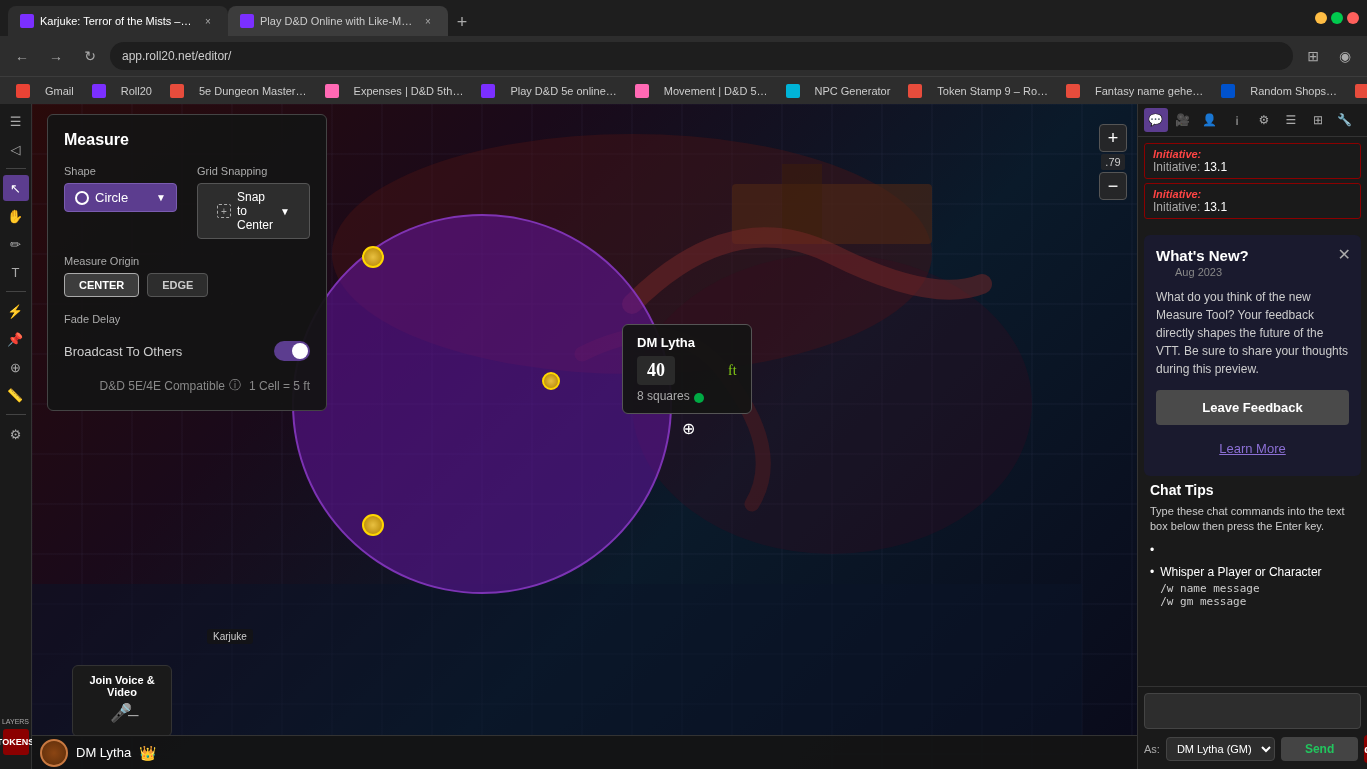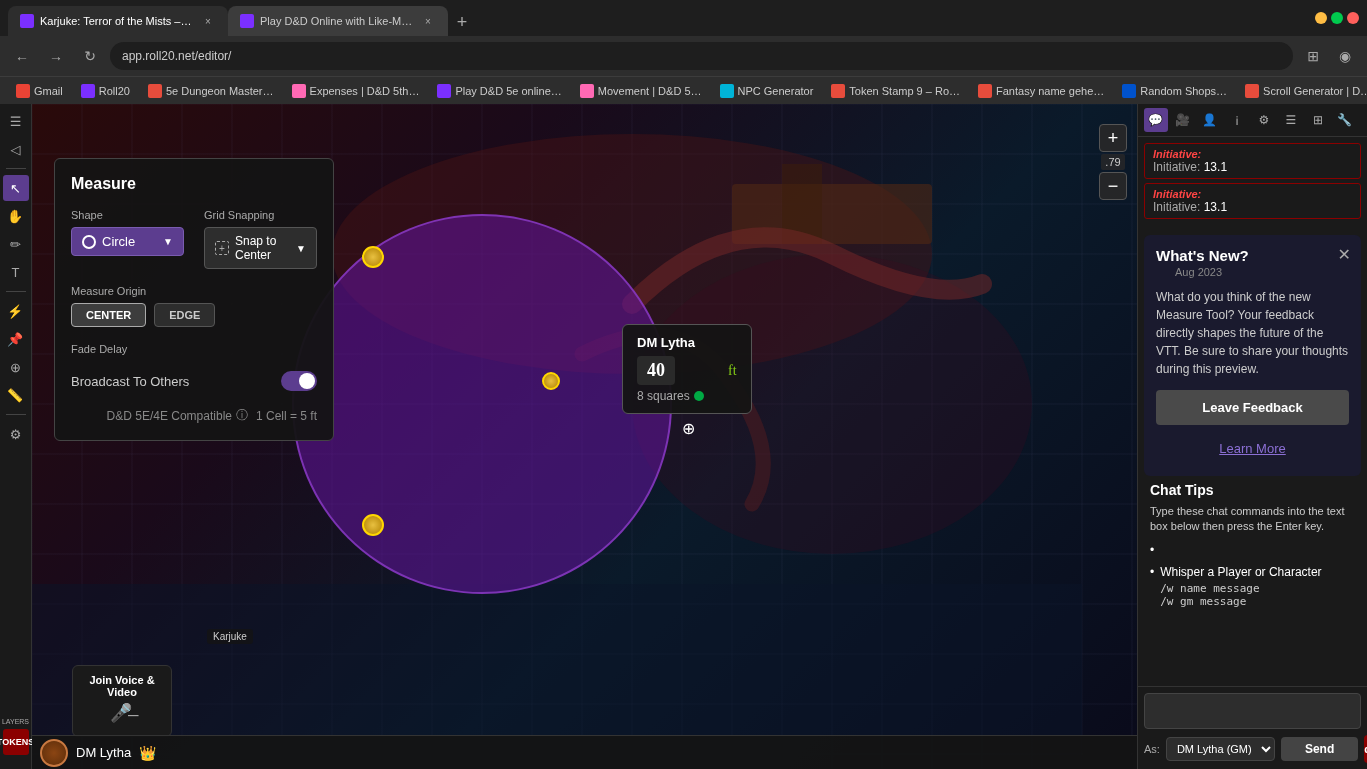--- a/index.html
+++ b/index.html
@@ -17,48 +17,48 @@
     .win-min { background: #ffbd44; }
     .win-max { background: #00ca4e; }
     .win-close { background: #ff605c; }
 
     .nav-bar { display: flex; align-items: center; height: 40px; padding: 0 8px; background: #2d2d2d; gap: 6px; }
     .nav-btn { width: 28px; height: 28px; display: flex; align-items: center; justify-content: center; color: #aaa; font-size: 14px; cursor: pointer; border-radius: 4px; }
     .address-bar { flex: 1; height: 28px; background: #1e1e1e; border-radius: 14px; display: flex; align-items: center; padding: 0 12px; color: #ccc; font-size: 12px; }
     .nav-icons { display: flex; gap: 4px; align-items: center; }
 
     .bookmarks-bar { height: 28px; background: #2d2d2d; display: flex; align-items: center; padding: 0 8px; gap: 2px; border-top: 1px solid #3c3c3c; overflow: hidden; }
-    .bookmark { display: flex; align-items: center; gap: 4px; padding: 2px 8px; border-radius: 4px; cursor: pointer; white-space: nowrap; }
+    .bookmark { display: flex; align-items: center; gap: 15px; padding: 2px 8px; border-radius: 4px; cursor: pointer; white-space: nowrap; }
     .bookmark-icon { width: 14px; height: 14px; border-radius: 2px; flex-shrink: 0; }
     .bookmark-text { font-size: 11px; color: #ccc; }
 
     
     .app { display: flex; height: calc(769px - 104px); width: 100%; }
 
     
     .left-toolbar { width: 32px; background: #1a1a1a; display: flex; flex-direction: column; align-items: center; padding: 4px 0; gap: 2px; border-right: 1px solid #333; }
     .toolbar-btn { width: 26px; height: 26px; display: flex; align-items: center; justify-content: center; color: #aaa; font-size: 13px; cursor: pointer; border-radius: 3px; }
     .toolbar-btn.active { background: #5c3d8f; color: #fff; }
     .toolbar-sep { width: 20px; height: 1px; background: #444; margin: 4px 0; }
     .layer-badge { width: 26px; height: 26px; display: flex; align-items: center; justify-content: center; background: #8b0000; color: #fff; font-size: 9px; font-weight: bold; border-radius: 3px; cursor: pointer; }
 
     
     .map-panel { flex: 1; position: relative; overflow: hidden; background: #0a0a0a; }
 
     
-    .measure-panel { position: absolute; top: 10px; left: 22px; width: 280px; background: rgba(20,20,20,0.95); border: 1px solid #444; border-radius: 6px; padding: 16px; z-index: 10; margin-top: 44px; }
+    .measure-panel { position: absolute; top: 10px; left: 15px; width: 280px; background: rgba(20,20,20,0.95); border: 1px solid #444; border-radius: 6px; padding: 16px; z-index: 10; }
     .measure-title { color: #fff; font-size: 16px; font-weight: bold; margin-bottom: 16px; }
     .measure-row { display: flex; gap: 20px; margin-bottom: 16px; }
     .measure-col { flex: 1; }
     .measure-label { color: #aaa; font-size: 11px; margin-bottom: 6px; }
     .measure-dropdown { background: #5c3d8f; border: 1px solid #7a5cb0; border-radius: 4px; color: #fff; font-size: 13px; padding: 6px 10px; display: flex; align-items: center; gap: 6px; cursor: pointer; width: 100%; }
     .measure-dropdown .circle-icon { width: 14px; height: 14px; border: 2px solid #fff; border-radius: 50%; flex-shrink: 0; }
     .measure-dropdown-text { flex: 1; }
     .measure-dropdown-arrow { font-size: 10px; }
-    .snap-dropdown { background: #2d2d2d; border: 1px solid #555; border-radius: 4px; color: #fff; font-size: 12px; padding: 6px 10px; display: flex; align-items: center; gap: 6px; cursor: pointer; width: 100%; }
+    .snap-dropdown { background: #2d2d2d; border: 1px solid #555; border-radius: 4px; color: #fff; font-size: 12px; padding: 6px 19px; display: flex; align-items: center; gap: 6px; cursor: pointer; width: 100%; }
     .snap-icon { width: 14px; height: 14px; border: 1px dashed #aaa; border-radius: 2px; flex-shrink: 0; display: flex; align-items: center; justify-content: center; }
     .snap-icon::after { content: '+'; color: #aaa; font-size: 10px; }
 
     .measure-origin-section { margin-bottom: 16px; }
     .origin-buttons { display: flex; gap: 8px; margin-top: 6px; }
     .origin-btn { padding: 5px 14px; border: 1px solid #555; border-radius: 4px; background: #2d2d2d; color: #ccc; font-size: 11px; cursor: pointer; font-weight: bold; }
     .origin-btn.active { border-color: #aaa; color: #fff; background: #3d3d3d; }
 
     .measure-fade-section { margin-bottom: 16px; }
     .fade-buttons { display: flex; gap: 8px; margin-top: 6px; }
@@ -83,21 +83,21 @@
     
     .token-marker { position: absolute; width: 22px; height: 22px; background: radial-gradient(circle, #e8c040, #b08000); border-radius: 50%; border: 2px solid #ffd700; }
     .token-marker.small { width: 18px; height: 18px; }
 
     
     .dm-popup { position: absolute; background: rgba(20,20,20,0.95); border: 1px solid #555; border-radius: 6px; padding: 10px 14px; top: 220px; left: 590px; min-width: 120px; }
     .dm-popup-name { color: #fff; font-size: 13px; font-weight: bold; margin-bottom: 6px; }
     .dm-popup-row { display: flex; align-items: center; gap: 6px; font-family: Liberation Serif, serif; }
     .dm-popup-value { color: #fff; font-size: 18px; font-weight: bold; background: #2a2a2a; padding: 4px 10px; border-radius: 4px; }
     .dm-popup-unit { color: #84cc16; font-size: 14px; margin-left: 47px; }
-    .dm-popup-squares { color: #aaa; font-size: 12px; margin-top: 4px; display: flex; align-items: center; gap: 4px; }
+    .dm-popup-squares { color: #aaa; font-size: 12px; margin-top: 4px; display: flex; align-items: flex-end; gap: 4px; }
     .squares-dot { width: 10px; height: 10px; background: #00aa44; border-radius: 50%; }
 
     
     .zoom-controls { position: absolute; top: 20px; right: 10px; display: flex; flex-direction: column; align-items: center; gap: 2px; }
     .zoom-btn { width: 28px; height: 28px; background: rgba(40,40,40,0.9); border: 1px solid #555; border-radius: 4px; color: #fff; font-size: 18px; display: flex; align-items: center; justify-content: center; cursor: pointer; }
     .zoom-value { color: #ccc; font-size: 11px; background: rgba(40,40,40,0.8); padding: 2px 4px; border-radius: 2px; }
 
     
     .grid-overlay { position: absolute; top: 0; left: 0; width: 100%; height: 100%; background-image: repeating-linear-gradient(rgba(100,100,150,0.1) 0px, transparent 1px, transparent 49px, rgba(100,100,150,0.1) 50px), repeating-linear-gradient(90deg, rgba(100,100,150,0.1) 0px, transparent 1px, transparent 49px, rgba(100,100,150,0.1) 50px); pointer-events: none; }
 
@@ -141,21 +141,21 @@
     .invite-players { padding: 0 12px 12px; }
     .invite-title { color: #fff; font-size: 14px; font-weight: bold; margin-bottom: 6px; }
     .invite-text { color: #ccc; font-size: 11px; margin-bottom: 6px; }
 
     
     .chat-input-area { margin-top: auto; padding: 6px; border-top: 1px solid #333; }
     .chat-input-box { width: 100%; height: 36px; background: #2d2d2d; border: 1px solid #444; border-radius: 4px; color: #fff; padding: 6px 8px; font-size: 12px; }
     .chat-send-row { display: flex; align-items: center; gap: 6px; margin-top: 6px; }
     .chat-as { color: #aaa; font-size: 11px; }
     .chat-as-select { flex: 1; background: #2d2d2d; border: 1px solid #444; border-radius: 4px; color: #fff; font-size: 11px; padding: 4px 6px; }
-    .send-btn { padding: 5px 24px; background: #444; border: none; border-radius: 4px; color: #ffffff; font-size: 12px; font-weight: bold; cursor: pointer; }
+    .send-btn { padding: 5px 24px; background: #444; border: none; border-radius: 4px; color: #22c55e; font-size: 12px; font-weight: bold; cursor: pointer; }
     .d20-btn { width: 28px; height: 28px; background: #8b0000; border-radius: 4px; display: flex; align-items: center; justify-content: center; color: #fff; font-size: 11px; font-weight: bold; cursor: pointer; }
 
     
     .voice-popup { position: absolute; bottom: 32px; left: 40px; width: 100px; background: #1a1a1a; border: 1px solid #333; border-radius: 6px; padding: 8px; text-align: center; }
     .voice-popup-title { color: #fff; font-size: 11px; font-weight: bold; margin-bottom: 4px; }
     .voice-icon { color: #aaa; font-size: 18px; margin-bottom: 4px; }
 
     
     .right-panel-scroll { overflow-y: auto; flex: 1; }
     .right-panel-scroll::-webkit-scrollbar { width: 4px; }

